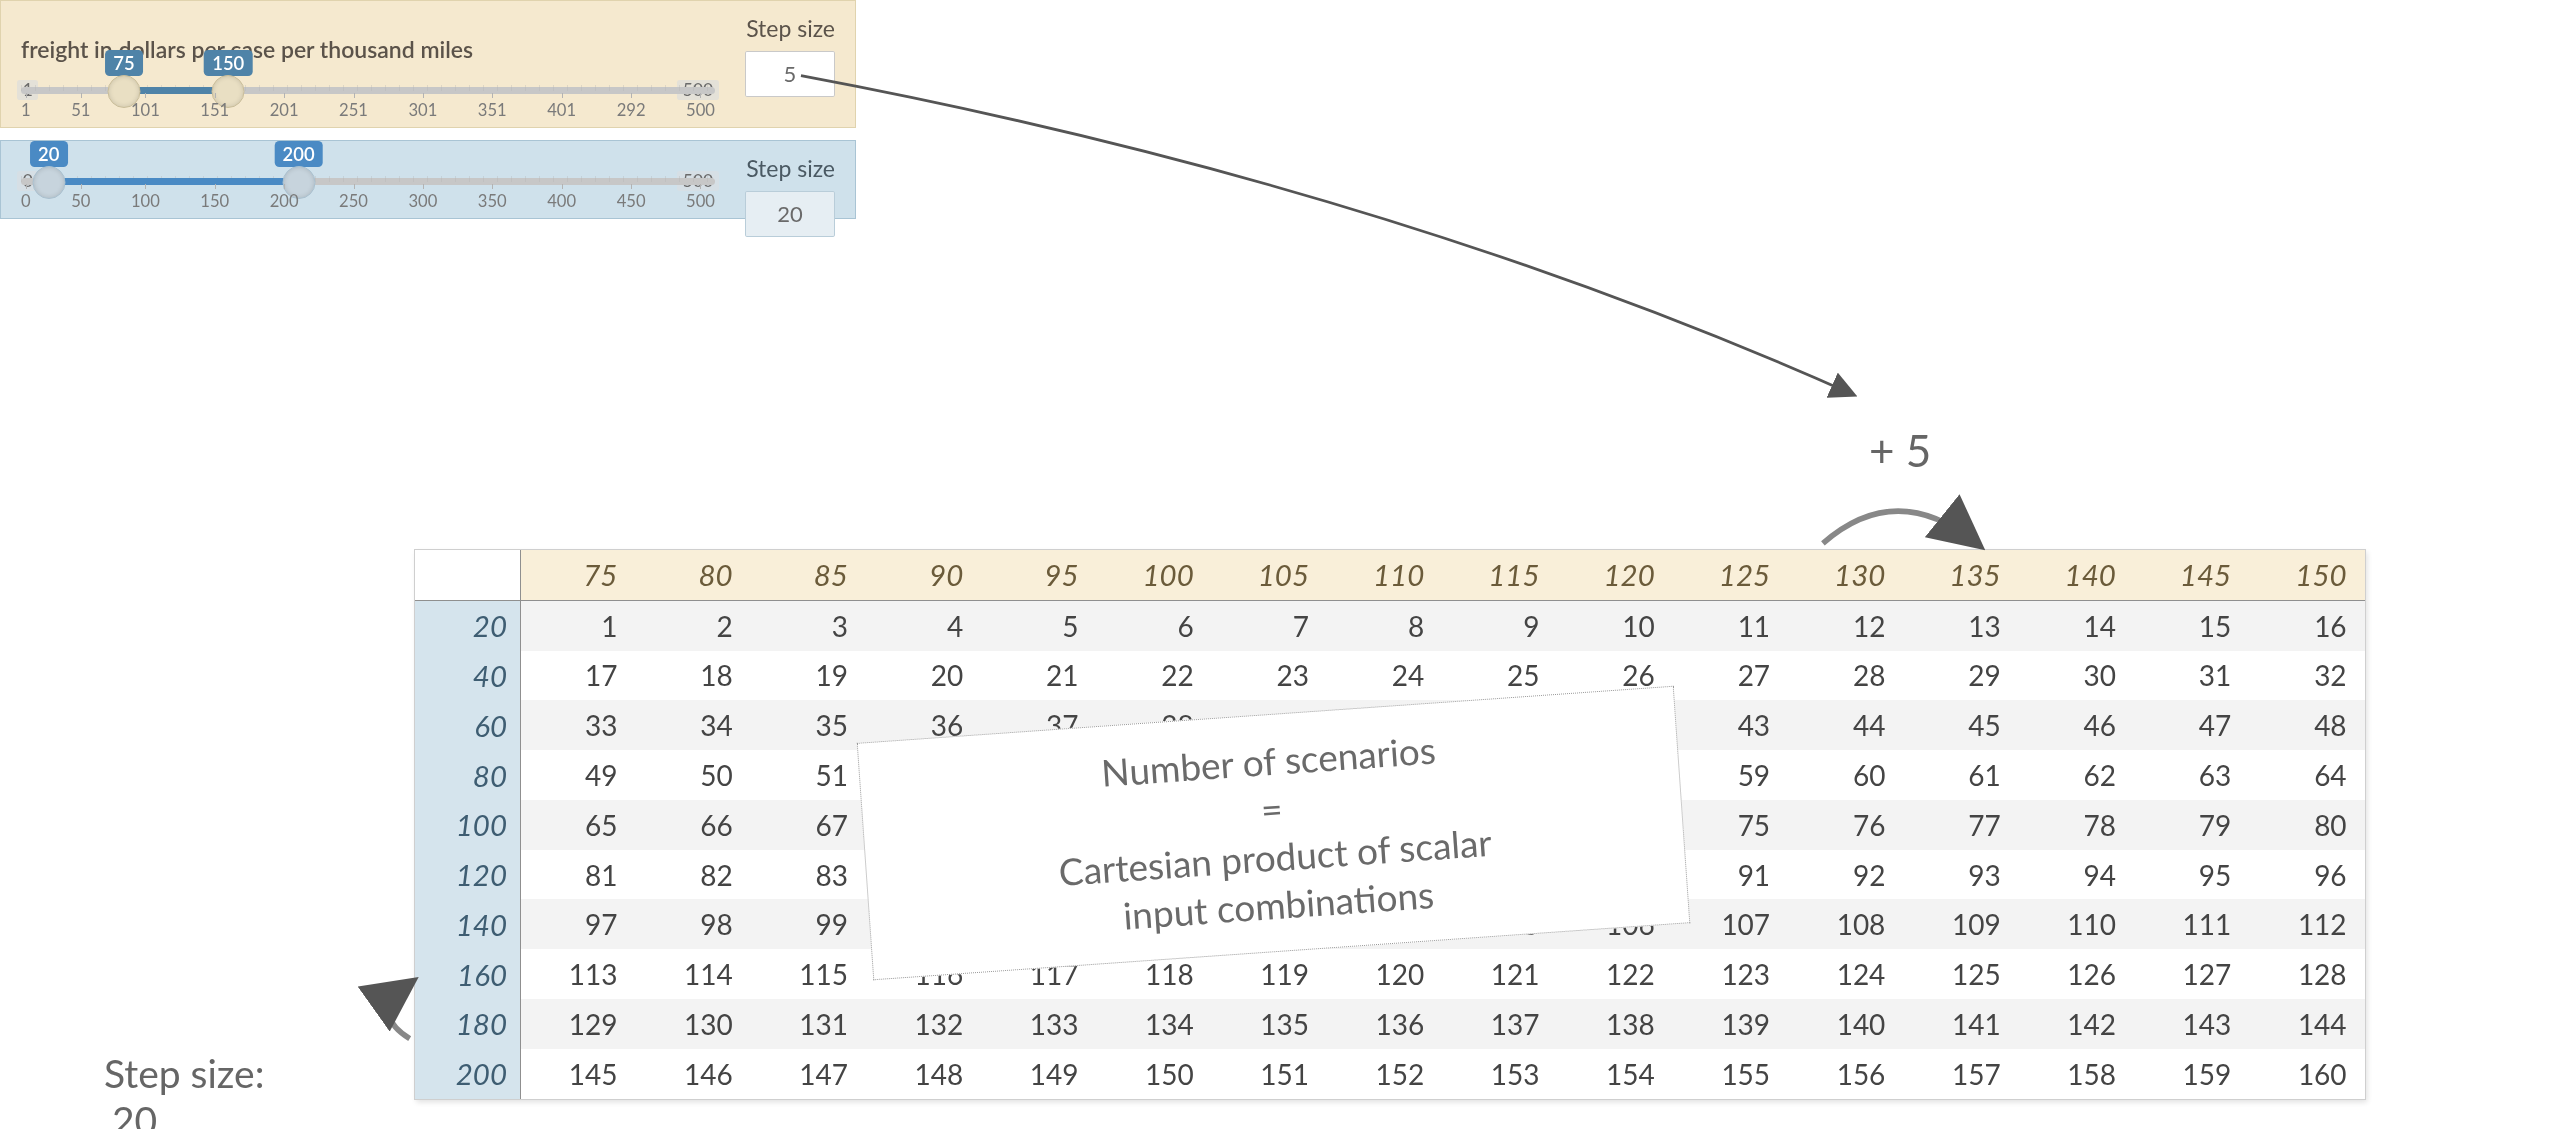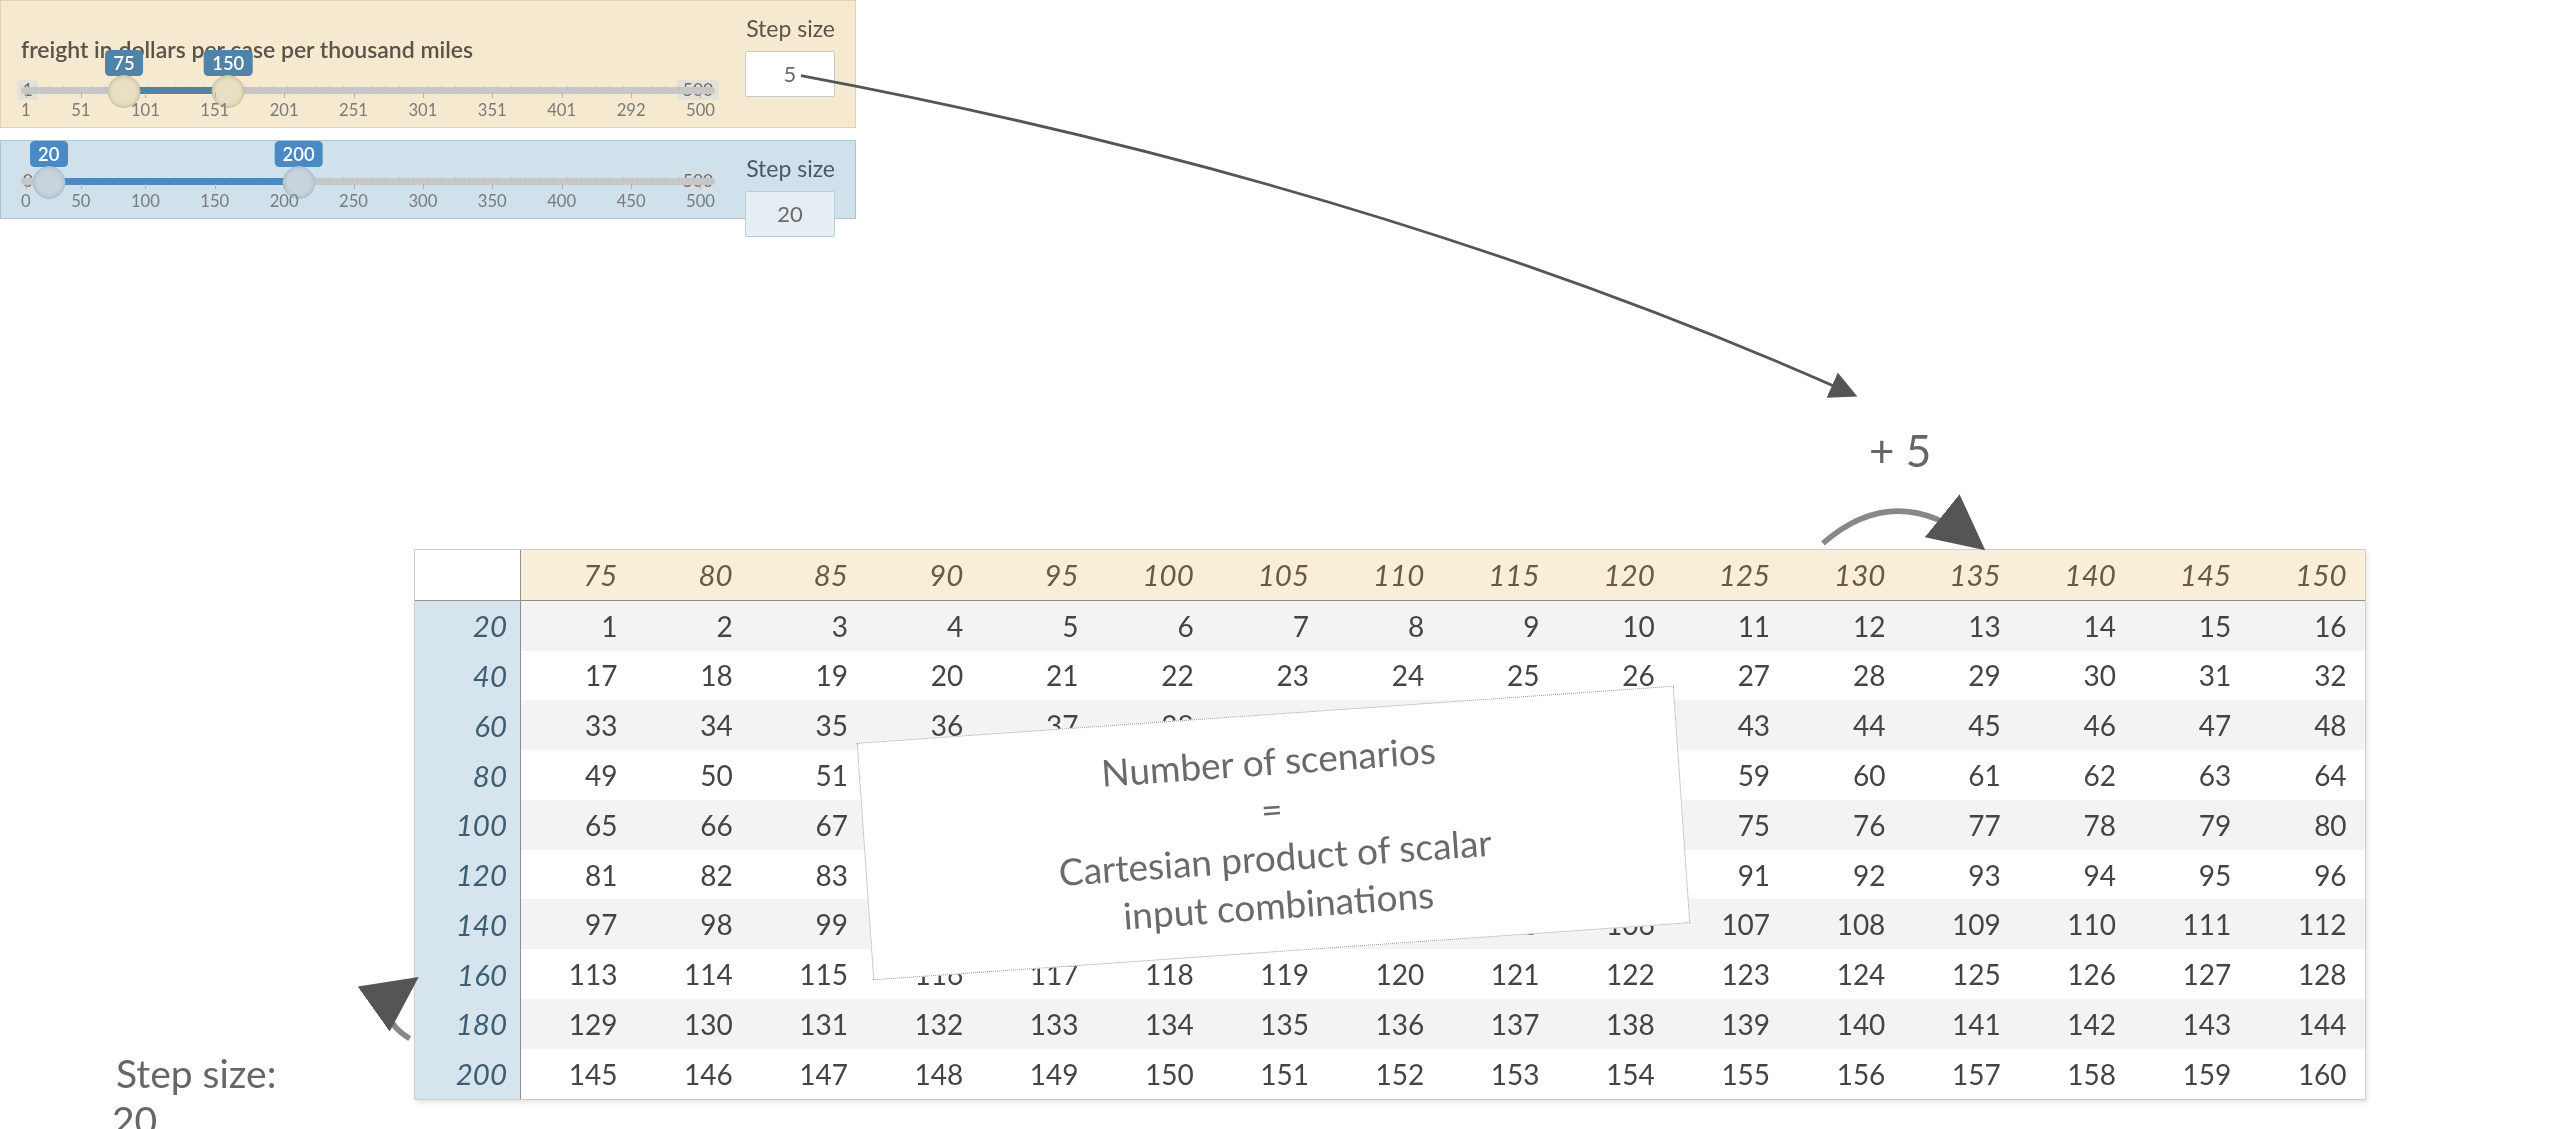--- a/index.html
+++ b/index.html
@@ -173,21 +173,21 @@
   }
   .grid tbody tr:nth-child(odd) td { background: var(--cell-alt); }
   .grid tbody td { color:#444; }
 
   
   .ann {
     position:absolute;
     font-size: 39px;
     color:#666;
   }
-  #ann-step20-1 { left:116px; top:1050px; }
+  #ann-step20-1 { left:104px; top:1050px; }
   #ann-step20-2 { left:112px; top:1097px; }
   #ann-plus5    { left:1869px; top:424px; font-size:44px; }
 
   .callout {
     position:absolute;
     left: 864px; top: 714px;
     width: 755px;
     padding: 22px 31px;
     border: 1.8px dotted #9a9a9a;
     background: #ffffff;

